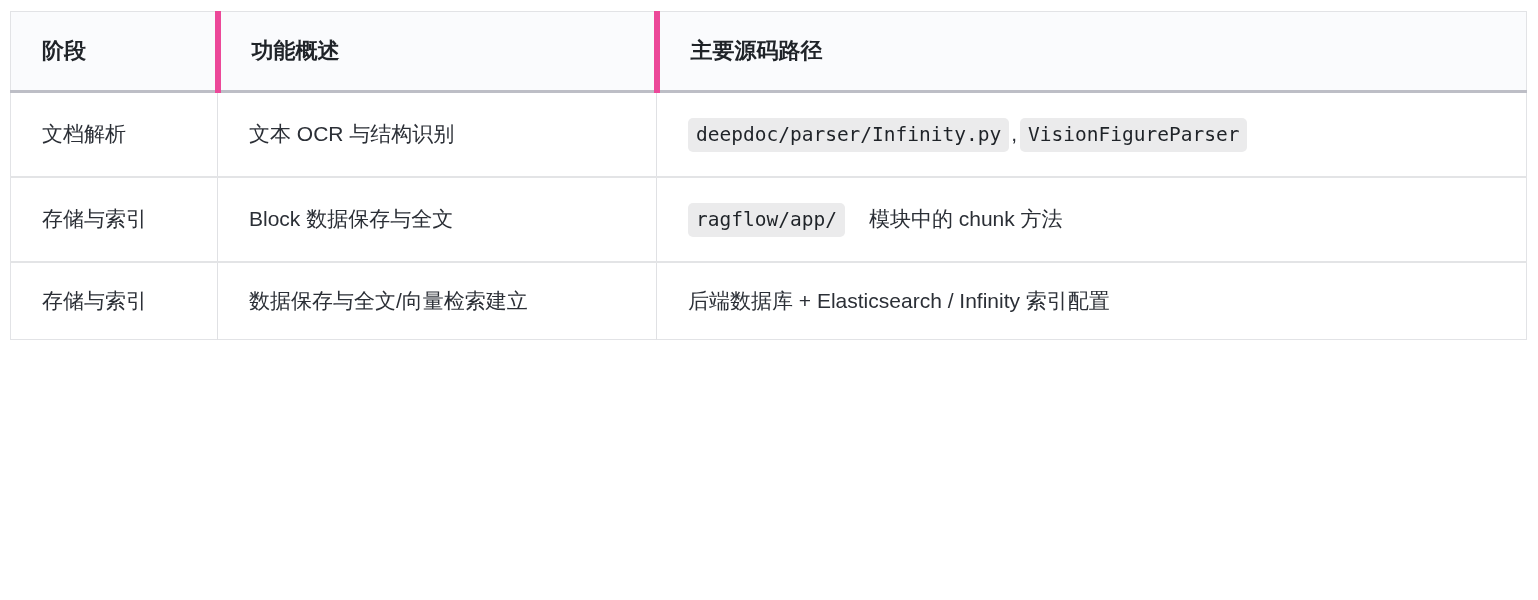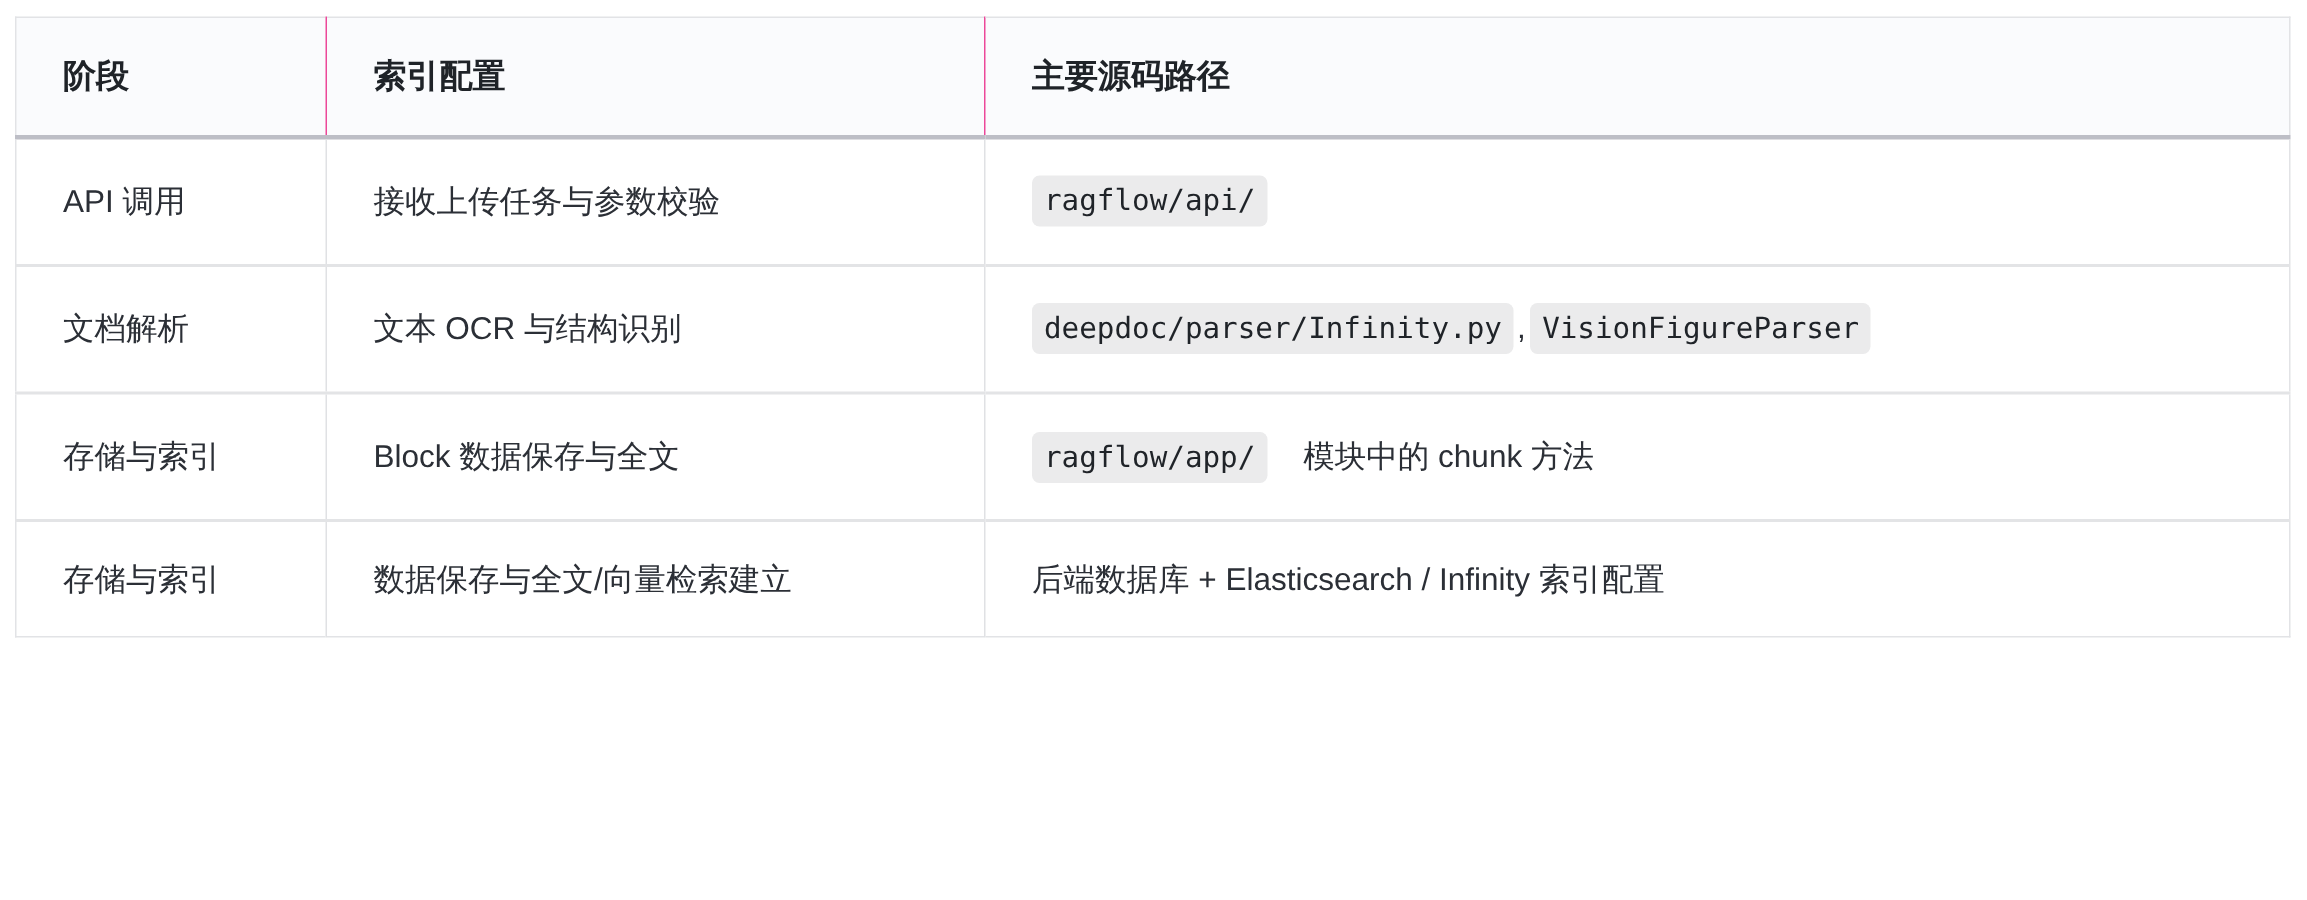--- a/index.html
+++ b/index.html
@@ -37,21 +37,21 @@
   thead tr {
     background: #fafbfd;
   }
 
   thead th {
     text-align: left;
     font-size: 22px;
     font-weight: bold;
     color: #1f2328;
     padding: 24px 0 24px 31px;
-    border-right: 1px solid #ec4899;
+    border-right: 6px solid #ec4899;
     border-bottom: 3px solid #bdbec6;
     vertical-align: middle;
     box-sizing: border-box;
     height: 79px;
   }
   thead th:last-child {
     border-right: none;
   }
 
   tbody td {
@@ -107,30 +107,25 @@
 <div class="table-wrap">
   <table class="pipeline-table">
     <colgroup>
       <col class="col-stage">
       <col class="col-summary">
       <col class="col-path">
     </colgroup>
     <thead>
       <tr>
         <th>阶段</th>
-        <th>索引配置</th>
+        <th>功能概述</th>
         <th>主要源码路径</th>
       </tr>
     </thead>
     <tbody id="table-body">
-        <tr>
-          <td class="cell-stage">API 调用</td>
-          <td class="cell-summary">接收上传任务与参数校验</td>
-          <td class="cell-path"><code class="chip">ragflow/api/</code></td>
-        </tr>
         <tr>
           <td class="cell-stage">文档解析</td>
           <td class="cell-summary">文本 OCR 与结构识别</td>
           <td class="cell-path"><code class="chip">deepdoc/parser/Infinity.py</code><span class="sep">,</span><code class="chip">VisionFigureParser</code></td>
         </tr>
         <tr>
           <td class="cell-stage">存储与索引</td>
           <td class="cell-summary">Block 数据保存与全文</td>
           <td class="cell-path"><code class="chip">ragflow/app/</code><span class="trail">模块中的 chunk 方法</span></td>
         </tr>

